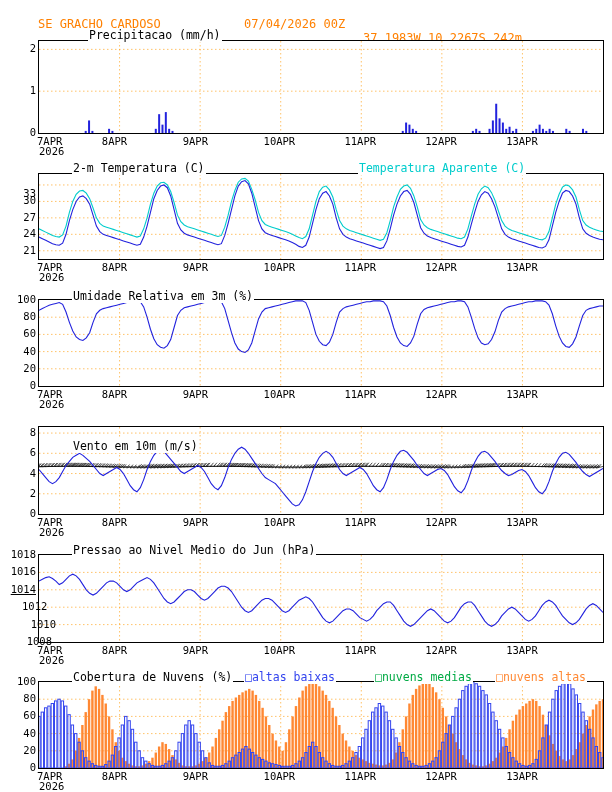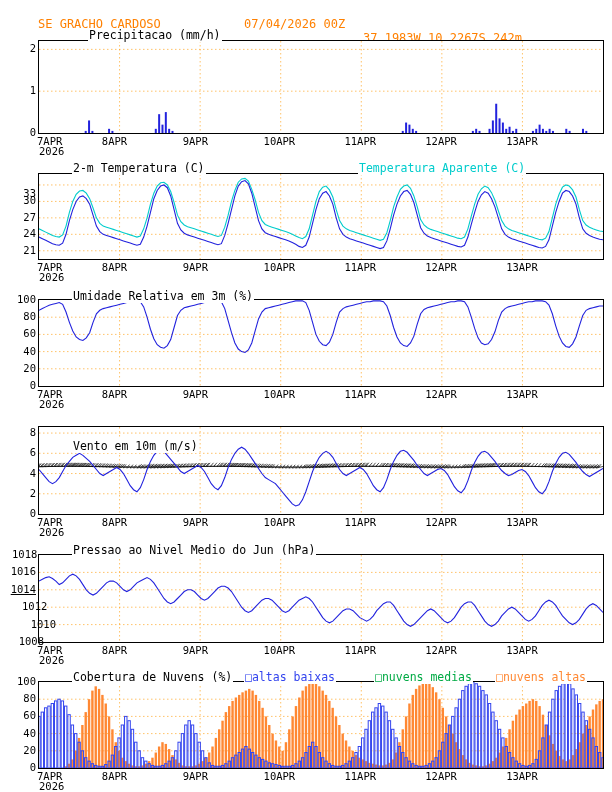--- a/index.html
+++ b/index.html
@@ -805,26 +805,26 @@
           <line x1="402.8571428571429" y1="0" x2="402.8571428571429" y2="87" class="gridline"></line>
           <line x1="483.4285714285714" y1="0" x2="483.4285714285714" y2="87" class="gridline"></line>
           <line x1="0" y1="69.6" x2="564" y2="69.6" class="gridline-h"></line>
           <line x1="0" y1="52.199999999999996" x2="564" y2="52.199999999999996" class="gridline-h"></line>
           <line x1="0" y1="34.800000000000004" x2="564" y2="34.800000000000004" class="gridline-h"></line>
           <line x1="0" y1="17.39999999999999" x2="564" y2="17.39999999999999" class="gridline-h"></line>
           <path d="M0.00 26.10 L3.38 24.36 L6.75 22.62 L10.13 21.75 L13.51 23.49 L16.89 26.10 L20.26 29.58 L23.64 27.84 L27.02 24.36 L30.40 20.88 L33.77 19.14 L37.15 20.88 L40.53 24.36 L43.90 29.58 L47.28 34.80 L50.66 38.28 L54.04 40.02 L57.41 38.28 L60.79 34.80 L64.17 31.32 L67.54 27.84 L70.92 26.10 L74.30 26.10 L77.68 27.84 L81.05 31.32 L84.43 34.80 L87.81 36.54 L91.19 34.80 L94.56 31.32 L97.94 27.84 L101.32 26.10 L104.69 24.36 L108.07 22.62 L111.45 24.36 L114.83 27.84 L118.20 33.06 L121.58 38.28 L124.96 43.50 L128.34 46.98 L131.71 48.72 L135.09 46.98 L138.47 43.50 L141.84 40.02 L145.22 36.54 L148.60 34.80 L151.98 34.80 L155.35 36.54 L158.73 40.02 L162.11 43.50 L165.49 45.24 L168.86 43.50 L172.24 40.02 L175.62 36.54 L178.99 33.06 L182.37 31.32 L185.75 31.32 L189.13 33.06 L192.50 36.54 L195.88 41.76 L199.26 46.98 L202.63 52.20 L206.01 55.68 L209.39 57.42 L212.77 55.68 L216.14 52.20 L219.52 48.72 L222.90 45.24 L226.28 43.50 L229.65 43.50 L233.03 45.24 L236.41 48.72 L239.78 52.20 L243.16 55.68 L246.54 57.42 L249.92 55.68 L253.29 52.20 L256.67 48.72 L260.05 45.24 L263.43 43.50 L266.80 41.76 L270.18 43.50 L273.56 46.98 L276.93 52.20 L280.31 57.42 L283.69 62.64 L287.07 66.12 L290.44 67.86 L293.82 66.12 L297.20 62.64 L300.57 59.16 L303.95 55.68 L307.33 53.94 L310.71 53.94 L314.08 55.68 L317.46 59.16 L320.84 62.64 L324.22 64.38 L327.59 66.12 L330.97 64.38 L334.35 60.90 L337.72 55.68 L341.10 52.20 L344.48 48.72 L347.86 46.98 L351.23 46.98 L354.61 50.46 L357.99 55.68 L361.37 60.90 L364.74 66.12 L368.12 69.60 L371.50 71.34 L374.87 69.60 L378.25 66.12 L381.63 62.64 L385.01 59.16 L388.38 55.68 L391.76 53.94 L395.14 55.68 L398.51 59.16 L401.89 62.64 L405.27 66.12 L408.65 67.86 L412.02 66.12 L415.40 62.64 L418.78 57.42 L422.16 52.20 L425.53 48.72 L428.91 46.98 L432.29 46.98 L435.66 50.46 L439.04 55.68 L442.42 60.90 L445.80 66.12 L449.17 69.60 L452.55 71.34 L455.93 69.60 L459.31 66.12 L462.68 60.90 L466.06 57.42 L469.44 53.94 L472.81 52.20 L476.19 53.94 L479.57 57.42 L482.95 60.90 L486.32 64.38 L489.70 66.12 L493.08 64.38 L496.46 60.90 L499.83 55.68 L503.21 50.46 L506.59 46.98 L509.96 45.24 L513.34 46.98 L516.72 50.46 L520.10 55.68 L523.47 60.90 L526.85 64.38 L530.23 67.86 L533.60 69.60 L536.98 67.86 L540.36 64.38 L543.74 59.16 L547.11 53.94 L550.49 50.46 L553.87 48.72 L557.25 50.46 L560.62 53.94 L564.00 57.42 " class="dataline"></path>
         </svg>
     </div>
     <div id="yl-pres">
-        <div class="ylab" style="left: 8px; width: 36px; top: 635px; text-align: right;">1008</div>
+        <div class="ylab" style="left: 16px; width: 36px; top: 635px; text-align: right;">1008</div>
         <div class="ylab" style="left: 0px; width: 36px; top: 617.6px; margin-left: 20px;">1010</div>
         <div class="ylab" style="left: 0px; width: 36px; top: 600.2px; padding-left: 22px;">1012</div>
         <div class="ylab" style="left: 0px; width: 36px; top: 582.8px; text-decoration: underline;">1014</div>
         <div class="ylab" style="left: 0px; width: 36px; top: 565.4px;">1016</div>
-        <div class="ylab" style="left: 0px; width: 16px; top: 548px; margin-left: 12px;">1018</div>
+        <div class="ylab" style="left: 0px; width: 36px; top: 548px;">1018</div>
       </div>
     <div id="xl-pres">
         <div class="xlab" style="left: 37px; top: 644px;">7APR</div>
         <div class="xlab" style="left: 101.857px; top: 644px;">8APR</div>
         <div class="xlab" style="left: 182.714px; top: 644px;">9APR</div>
         <div class="xlab" style="left: 263.571px; top: 644px;">10APR</div>
         <div class="xlab" style="left: 344.429px; top: 644px;">11APR</div>
         <div class="xlab" style="left: 425.286px; top: 644px;">12APR</div>
         <div class="xlab" style="left: 506.143px; top: 644px;">13APR</div>
         <div class="xlab2" style="left: 39px; top: 654px;">2026</div>

